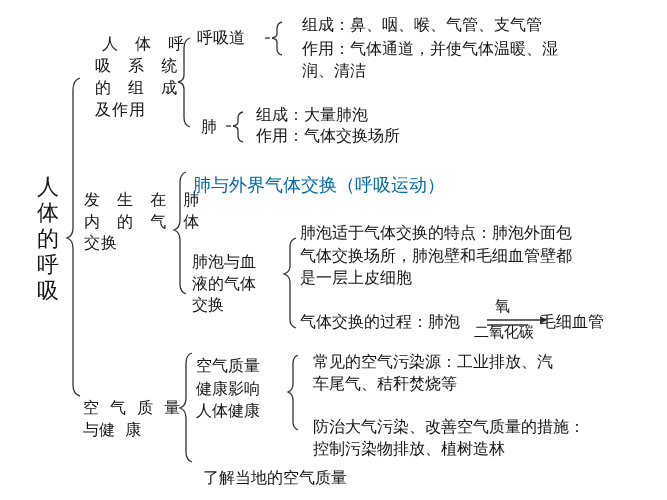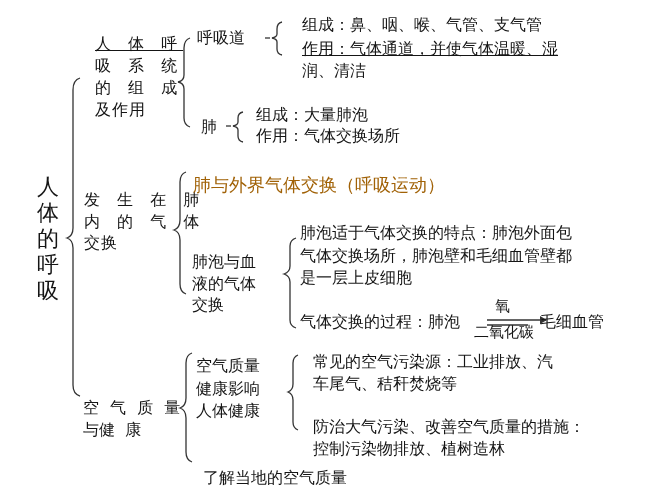--- a/index.html
+++ b/index.html
@@ -1,21 +1,21 @@
 <!DOCTYPE html>
 <html><head>
 <meta charset="utf-8">
 <style>
   html, body { margin: 0; padding: 0; background: #ffffff; }
   body { width: 667px; height: 500px; position: relative; overflow: hidden;
          font-family: "DejaVu Sans", "Liberation Sans", sans-serif; color: #111; }
   .t { position: absolute; font-size: 16px; line-height: 19px; white-space: nowrap; color: #151515; }
   .sp { letter-spacing: 6px; }
   .root { font-size: 22px; line-height: 26px; width: 24px; white-space: normal; text-align: center; }
-  .red { color: #a16207; font-size: 18px; line-height: 22px; }
+  .red { color: #0369a1; font-size: 18px; line-height: 22px; }
   svg.lines { position: absolute; left: 0; top: 0; }
   svg.lines path { fill: none; stroke: #333; stroke-width: 1.3; }
   .sub { position: absolute; font-size: 15px; line-height: 16px; color: #151515; white-space: nowrap; }
 </style>
 </head>
 <body>
 
 <svg class="lines" width="667" height="500">
 
   <path d="M80,78 Q73,80 73,90 L73,228 Q73,236 67,238 Q73,240 73,248 L73,385 Q73,394 80,396"></path>
@@ -36,28 +36,28 @@
 
   <path d="M298,355 Q293,357 293,363 L293,384 Q293,390 288,392 Q293,394 293,400 L293,422 Q293,428 298,430"></path>
 
   <path d="M487,320 L546,320"></path>
   <path d="M540,316 L547,320 L540,324" style="fill:#333;stroke:none"></path>
   <path d="M487,325 L528,325"></path>
 </svg>
 
 <div class="t root" style="left:36px; top:174px;">人体的呼吸</div>
 
-<div class="t sp" style="left:95px; top:34px;text-decoration:underline;">人 体 呼</div>
+<div class="t sp" style="left:102px; top:34px;">人 体 呼</div>
 <div class="t sp" style="left:95px; top:56px;">吸 系 统</div>
 <div class="t sp" style="left:95px; top:78px;">的 组 成</div>
 <div class="t" style="left:95px; top:100px; letter-spacing:1px;">及作用</div>
 
 <div class="t" style="left:197px; top:28px;">呼吸道</div>
 <div class="t" style="left:302px; top:15px;">组成：鼻、咽、喉、气管、支气管</div>
-<div class="t" style="left:302px; top:39px;text-decoration:underline;">作用：气体通道，并使气体温暖、湿</div>
+<div class="t" style="left:302px; top:39px;">作用：气体通道，并使气体温暖、湿</div>
 <div class="t" style="left:302px; top:61px;">润、清洁</div>
 
 <div class="t" style="left:201px; top:117px;">肺</div>
 <div class="t" style="left:256px; top:105px;">组成：大量肺泡</div>
 <div class="t" style="left:256px; top:126px;">作用：气体交换场所</div>
 
 <div class="t sp" style="left:84px; top:190px;">发 生 在 肺</div>
 <div class="t sp" style="left:84px; top:212px;">内 的 气 体</div>
 <div class="t" style="left:84px; top:233px; letter-spacing:1px;">交换</div>
 

